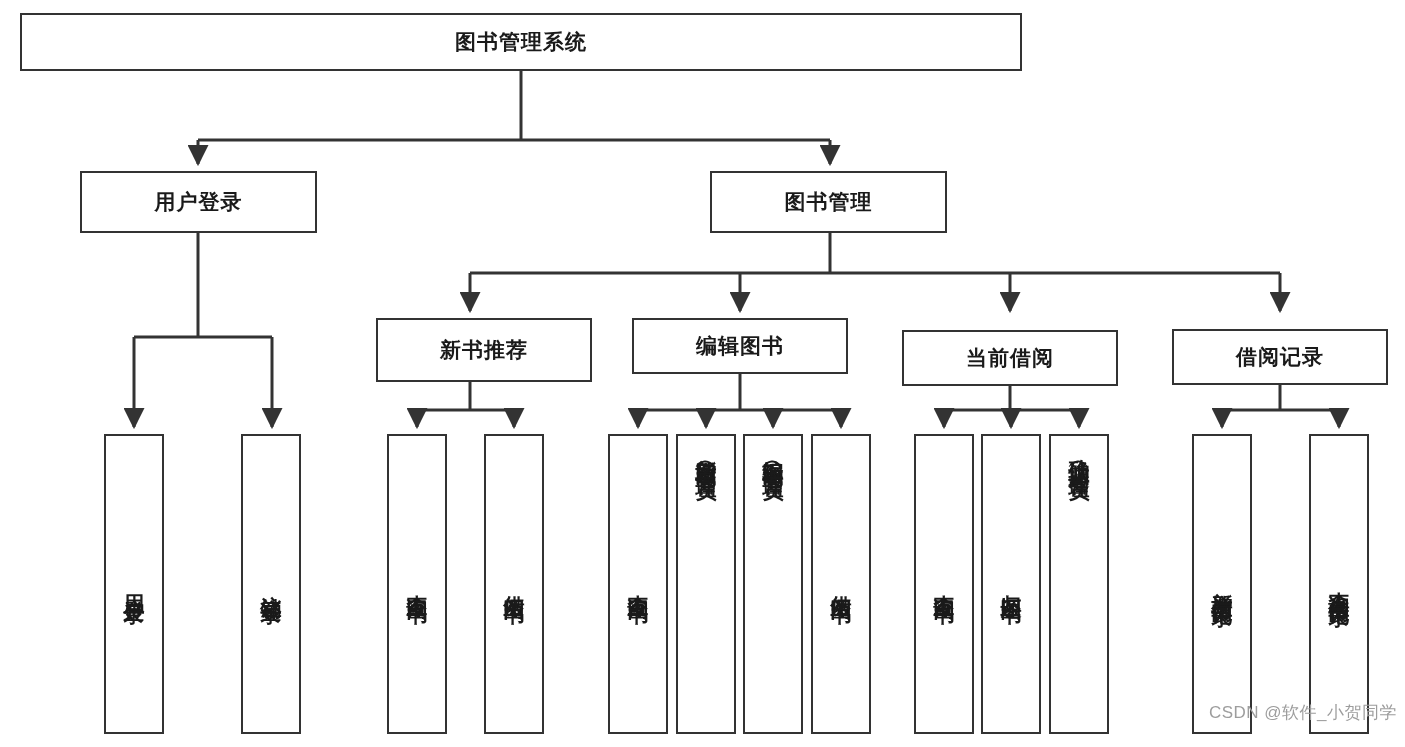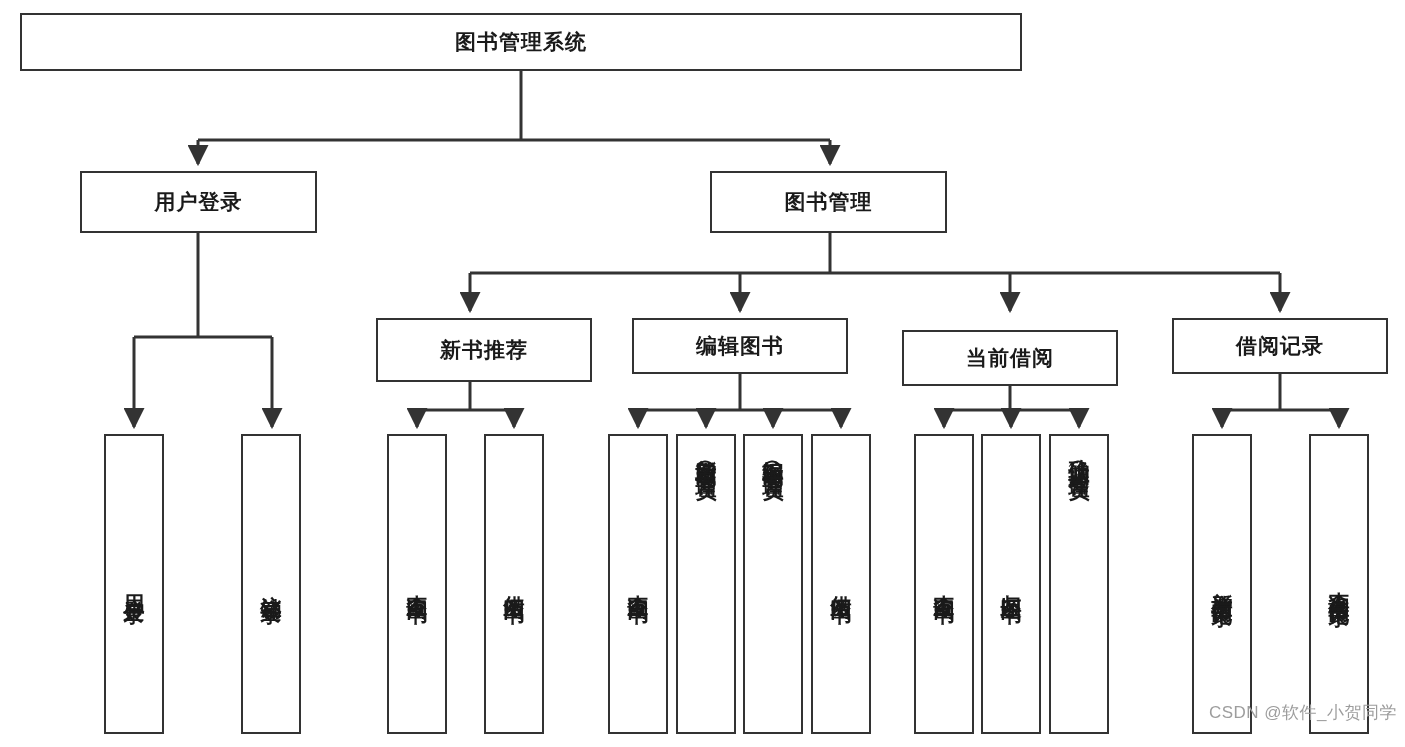--- a/index.html
+++ b/index.html
@@ -140,21 +140,21 @@
 
   <div class="node-box" id="node-l3-0" style="left: 376px; top: 318px; width: 216px; height: 64px;">
     <span class="node-label">新书推荐</span>
   </div>
   <div class="node-box" id="node-l3-1" style="left: 632px; top: 318px; width: 216px; height: 56px;">
     <span class="node-label">编辑图书</span>
   </div>
   <div class="node-box" id="node-l3-2" style="left: 902px; top: 318px; width: 216px; height: 56px; margin-top: 12px;">
     <span class="node-label">当前借阅</span>
   </div>
-  <div class="node-box" id="node-l3-3" style="left: 1172px; top: 318px; width: 216px; height: 56px;">
+  <div class="node-box" id="node-l3-3" style="left: 1172px; top: 329px; width: 216px; height: 56px;">
     <span class="node-label">借阅记录</span>
   </div>
 
   <div class="node-box leaf-box center-v" id="node-leaf-0" style="left: 104px; top: 434px; width: 60px; height: 300px;">
     <span class="node-label">用户登录</span>
   </div>
   <div class="node-box leaf-box center-v" id="node-leaf-1" style="left: 241px; top: 434px; width: 60px; height: 300px;">
     <span class="node-label">注销登录</span>
   </div>
   <div class="node-box leaf-box center-v" id="node-leaf-2" style="left: 387px; top: 434px; width: 60px; height: 300px;">

